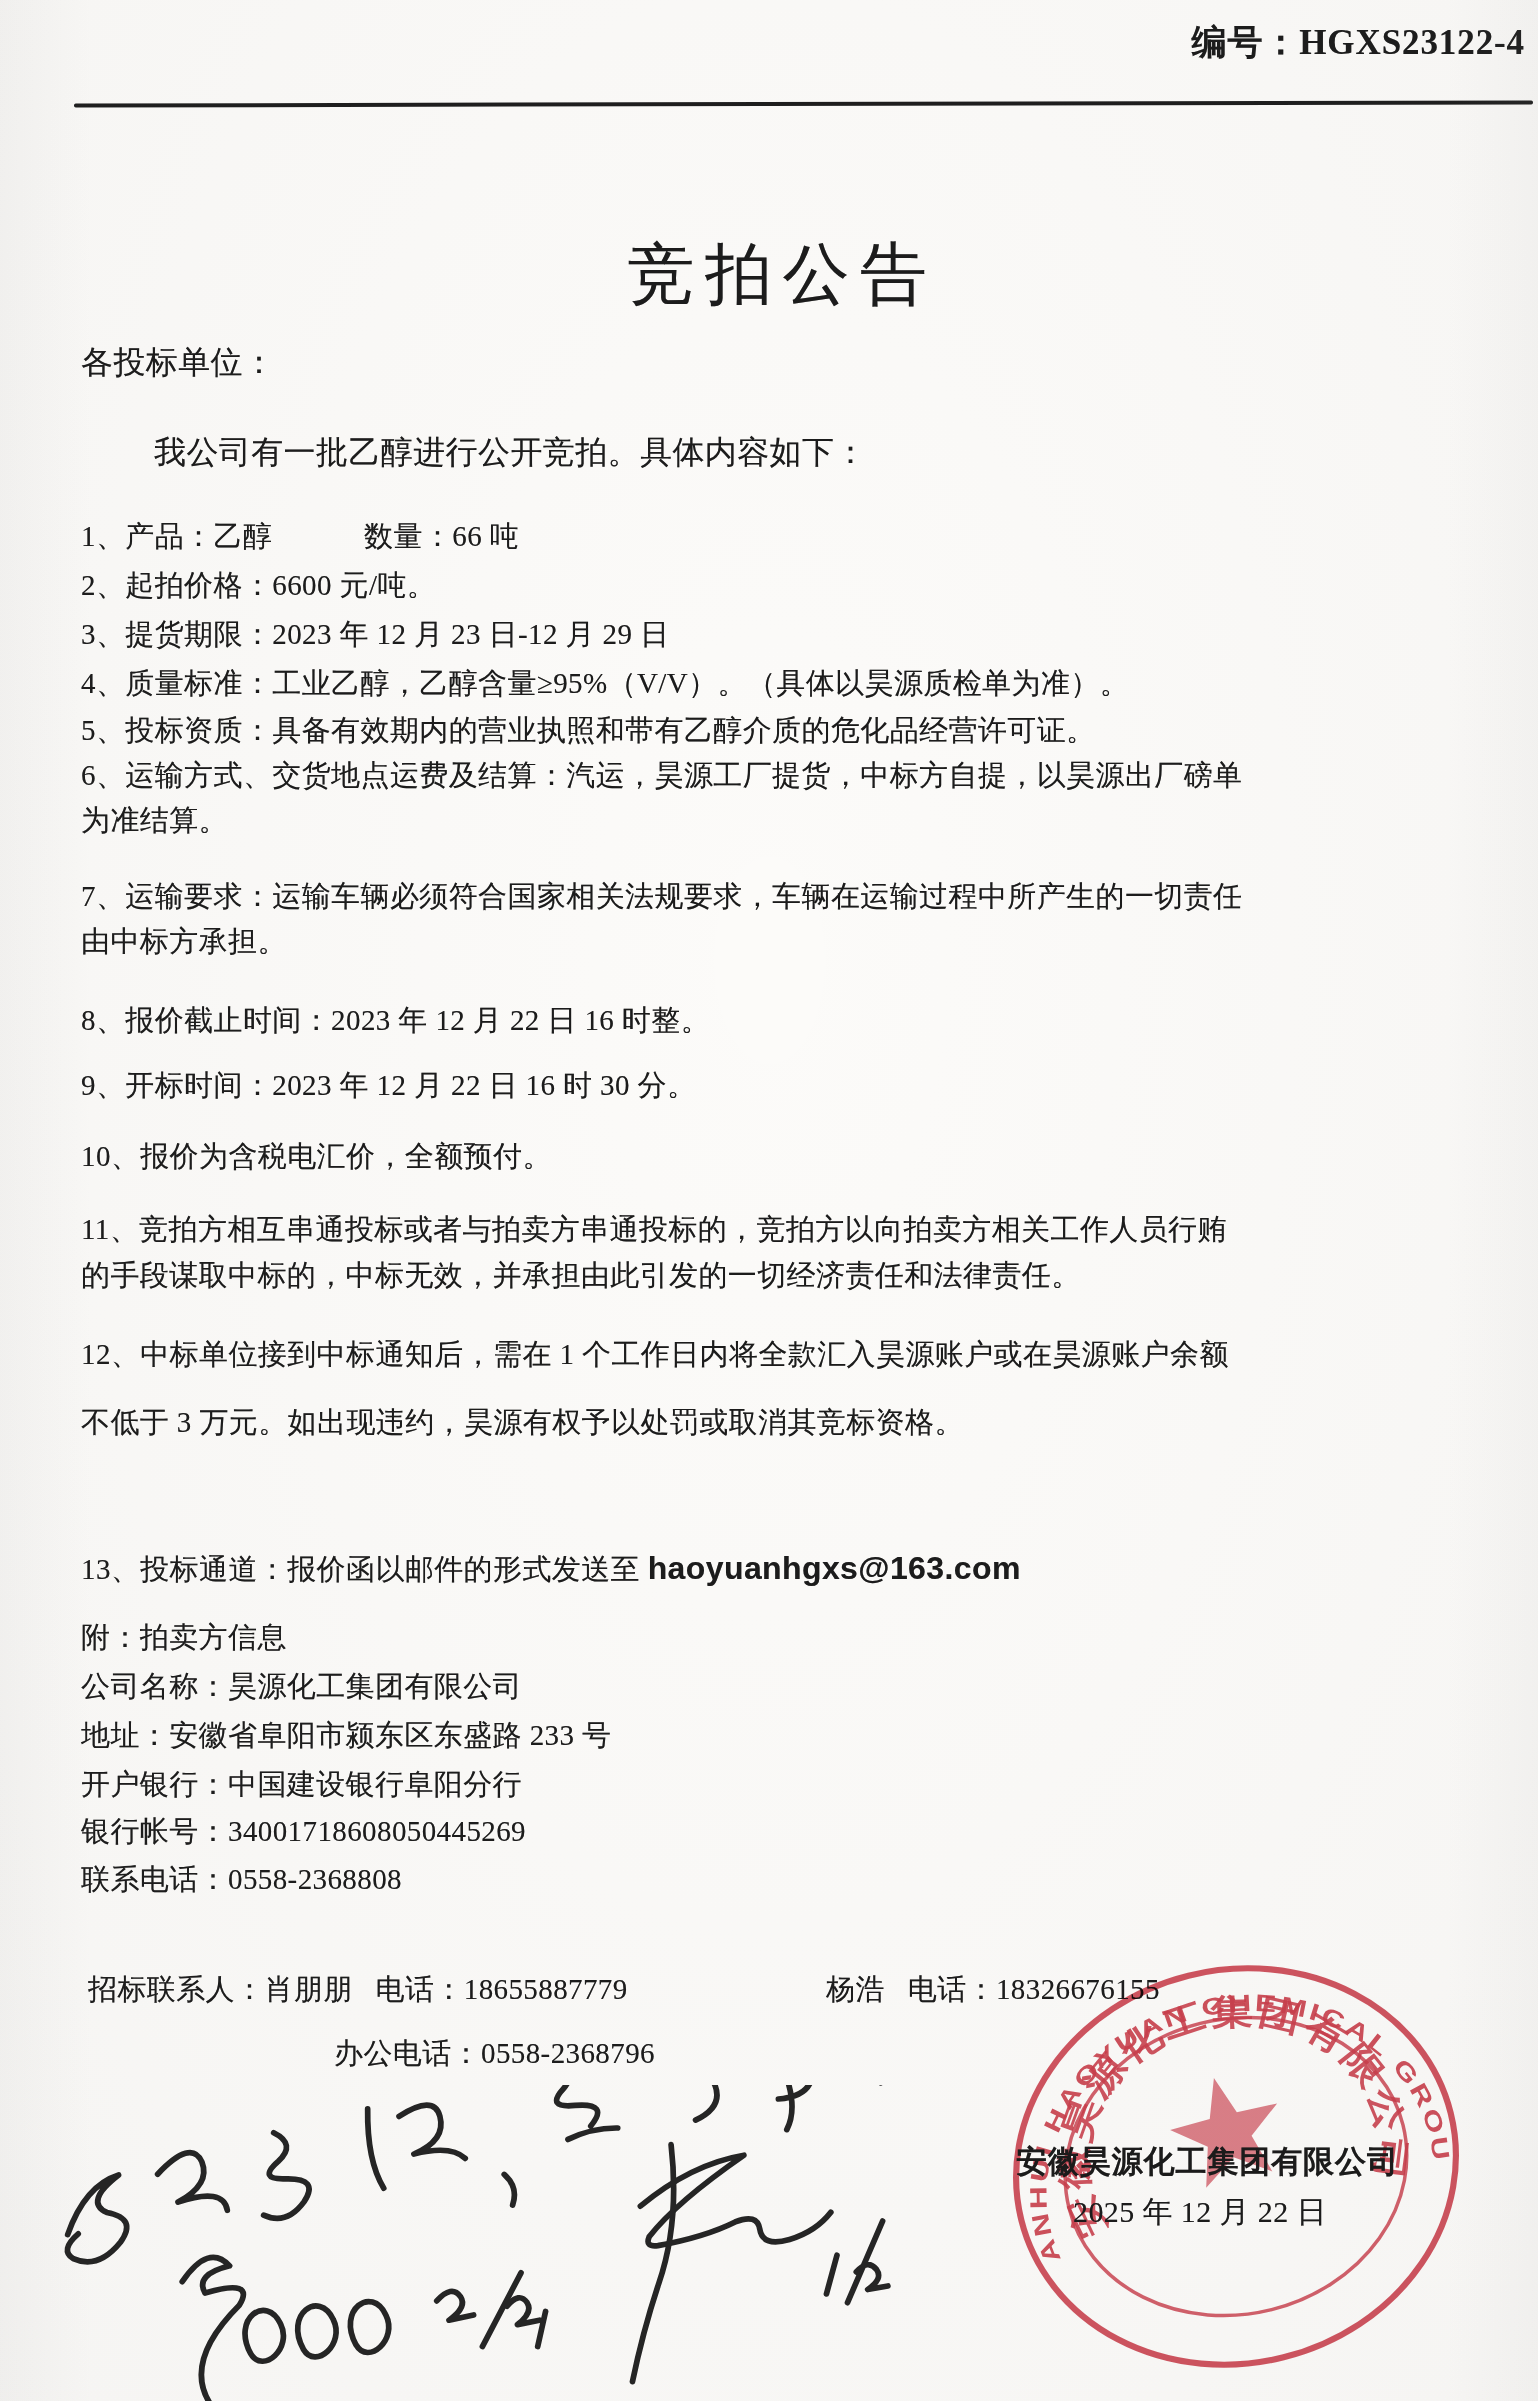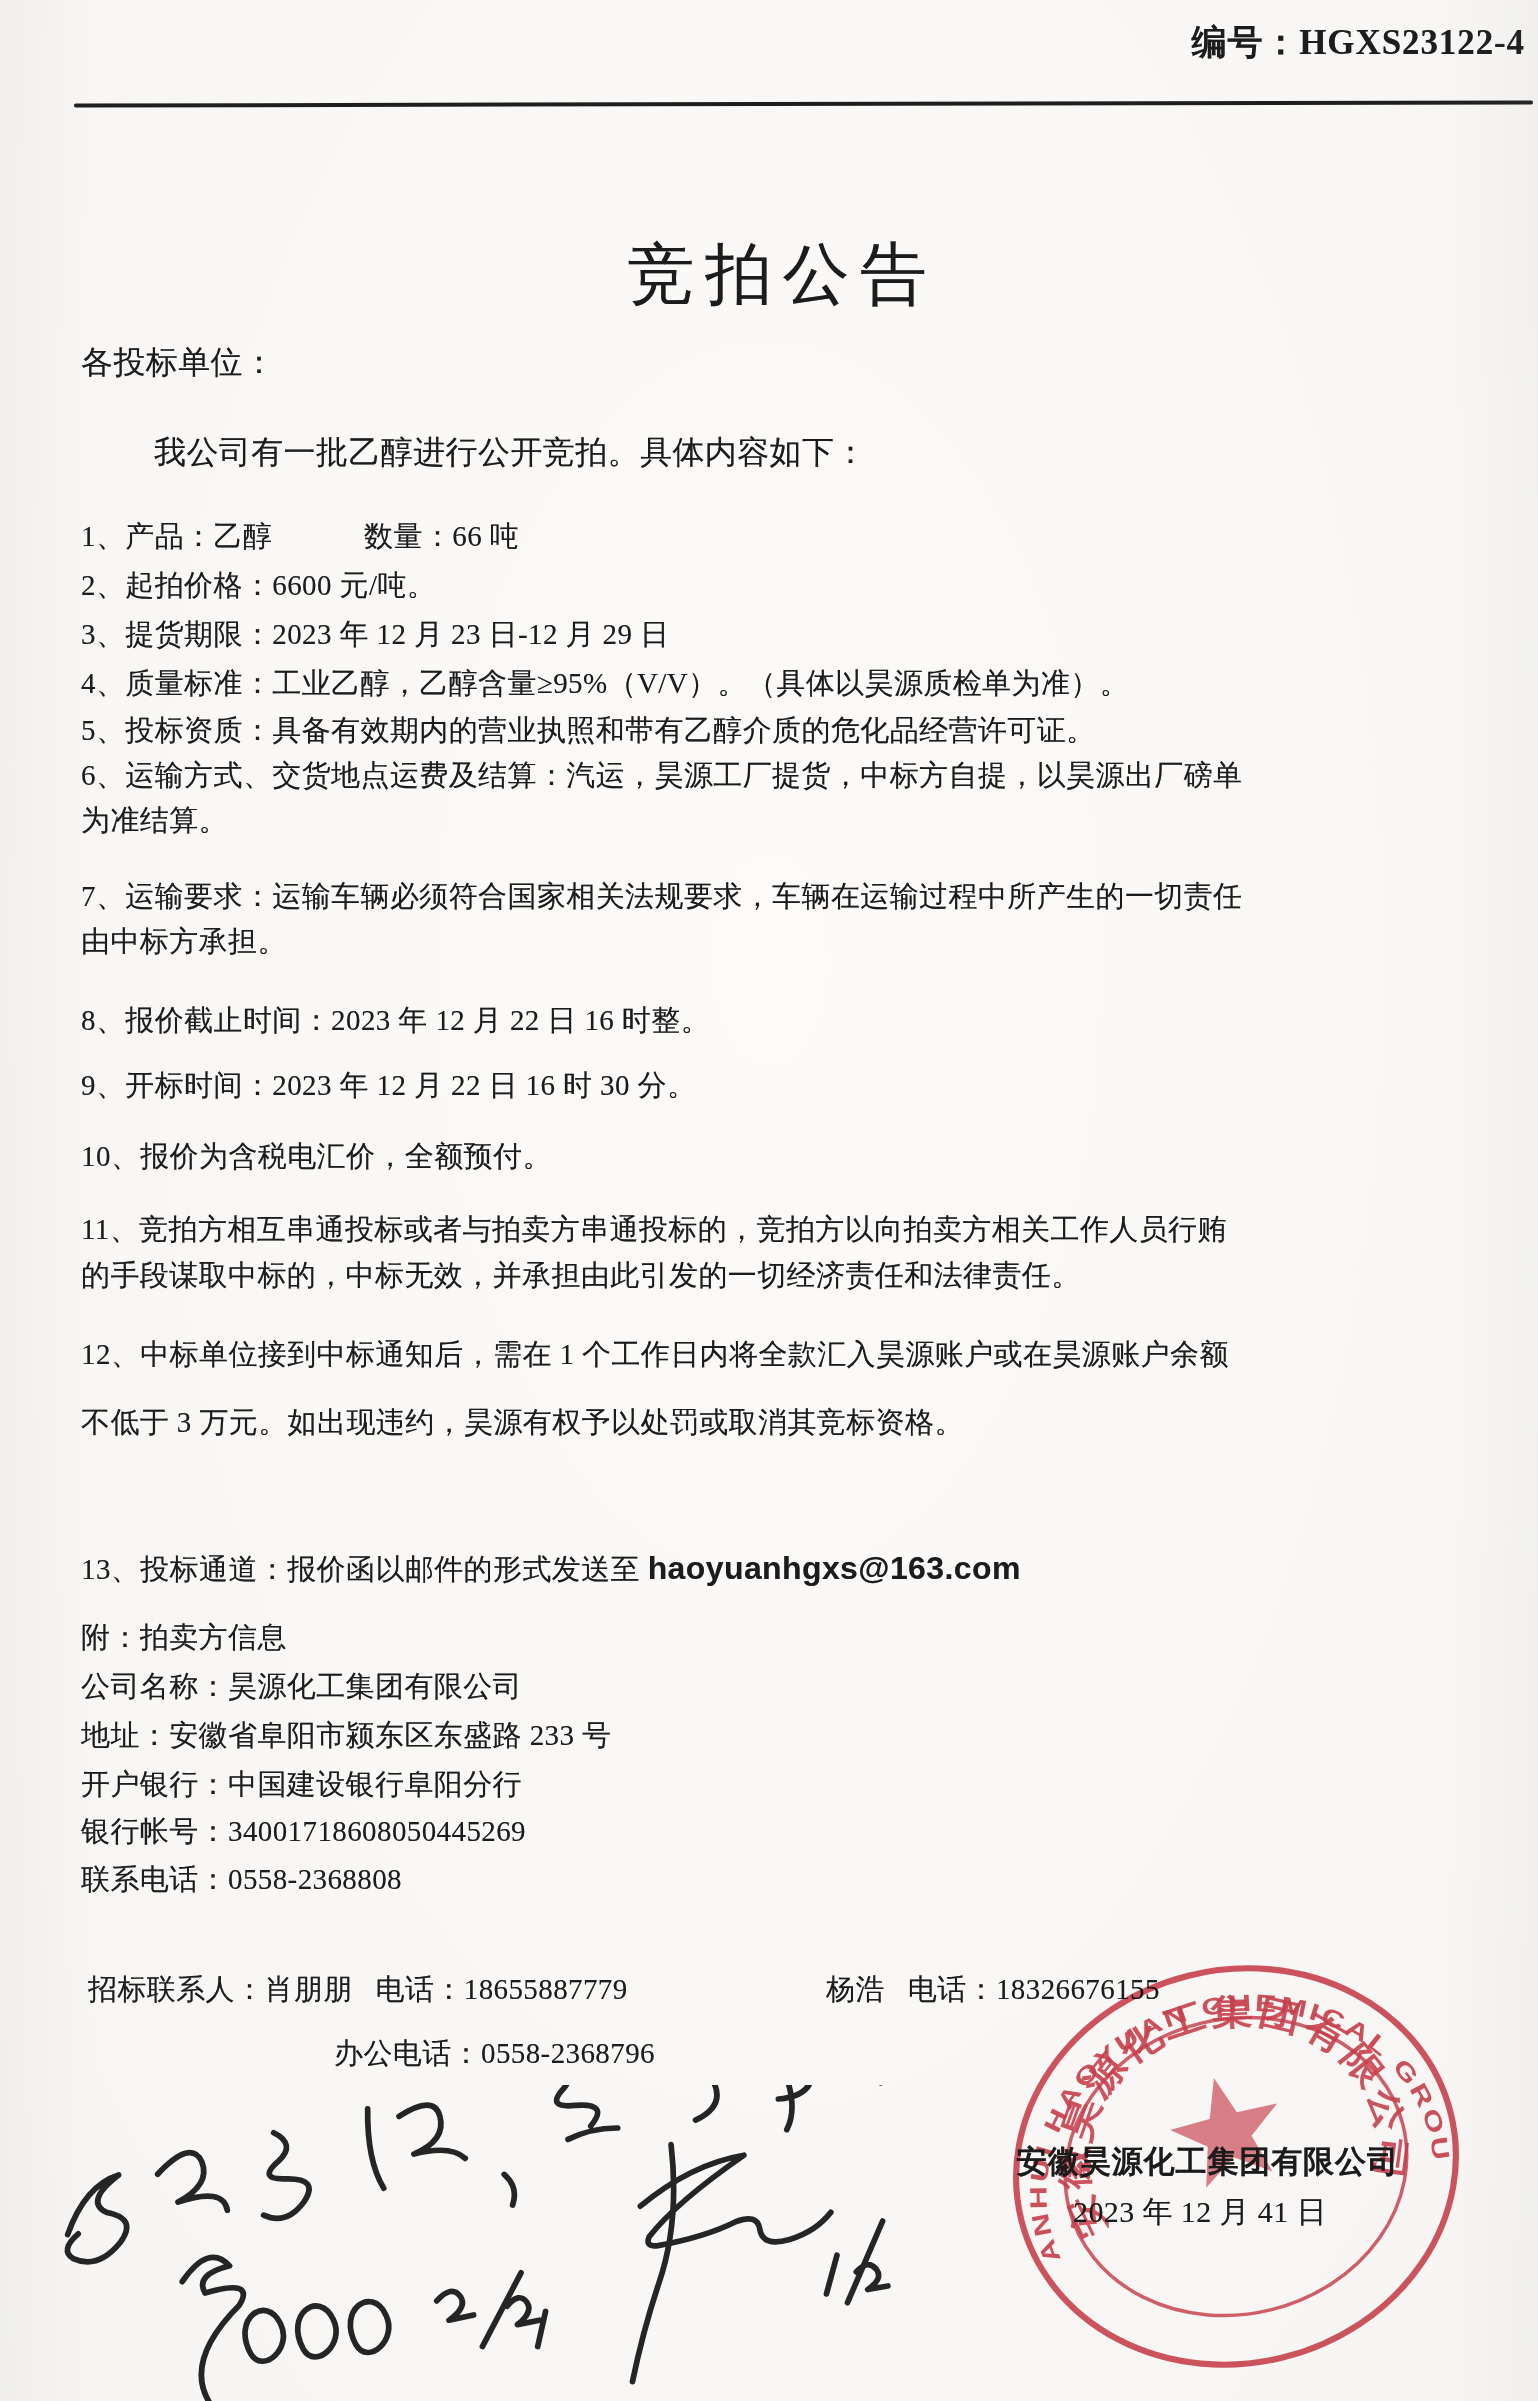--- a/index.html
+++ b/index.html
@@ -88,21 +88,21 @@
         <textPath href="#sealArcEn" startOffset="2" textLength="955" lengthAdjust="spacingAndGlyphs">ANHUI HAOYUAN CHEMICAL GROUP CO., LTD.</textPath>
       </text>
       <path id="sealArcZh" d="M 122,284 A 168,146 0 1 1 438,284" stroke="none"></path>
       <text font-family="Liberation Serif, DejaVu Serif, serif" font-size="41" font-weight="700" fill="#c8303f" stroke="none" letter-spacing="3" opacity=".88">
         <textPath href="#sealArcZh" startOffset="0" textLength="618" lengthAdjust="spacingAndGlyphs">安徽昊源化工集团有限公司</textPath>
       </text>
     </g>
   </svg>
 
   <div class="ln footco overstamp" style="top:2143px;left:1016px;">安徽昊源化工集团有限公司</div>
-  <div class="ln footdate overstamp" style="top:2193px;left:1073px;">2023 年 12 月 41 日</div>
+  <div class="ln footdate overstamp" style="top:2193px;left:1073px;">2025 年 12 月 22 日</div>
 
   <svg class="hand" width="983" height="316" viewBox="0 0 1120 360">
     <g stroke="#141414" stroke-width="6.5" fill="none" stroke-linecap="round" stroke-linejoin="round" opacity=".92">
 
       <g transform="rotate(-9 300 90)">
         <path d="M 38,130 q 28,-52 68,-58 q -44,24 -20,40 q 34,12 10,36 q -30,27 -56,10 q -14,-12 10,-27"></path>
         <path d="M 150,78 q 44,-34 52,-6 q 6,27 -34,41 q 54,-9 54,18"></path>
         <path d="M 288,52 q 24,17 0,33 q -27,17 5,21 q 39,5 17,29 q -24,24 -48,8"></path>
         <path d="M 398,42 q -10,58 4,92 M 432,56 q 43,-19 46,7 q 3,28 -36,38 q 43,-4 57,14"></path>
         <path d="M 540,140 q 14,17 4,36"></path>

